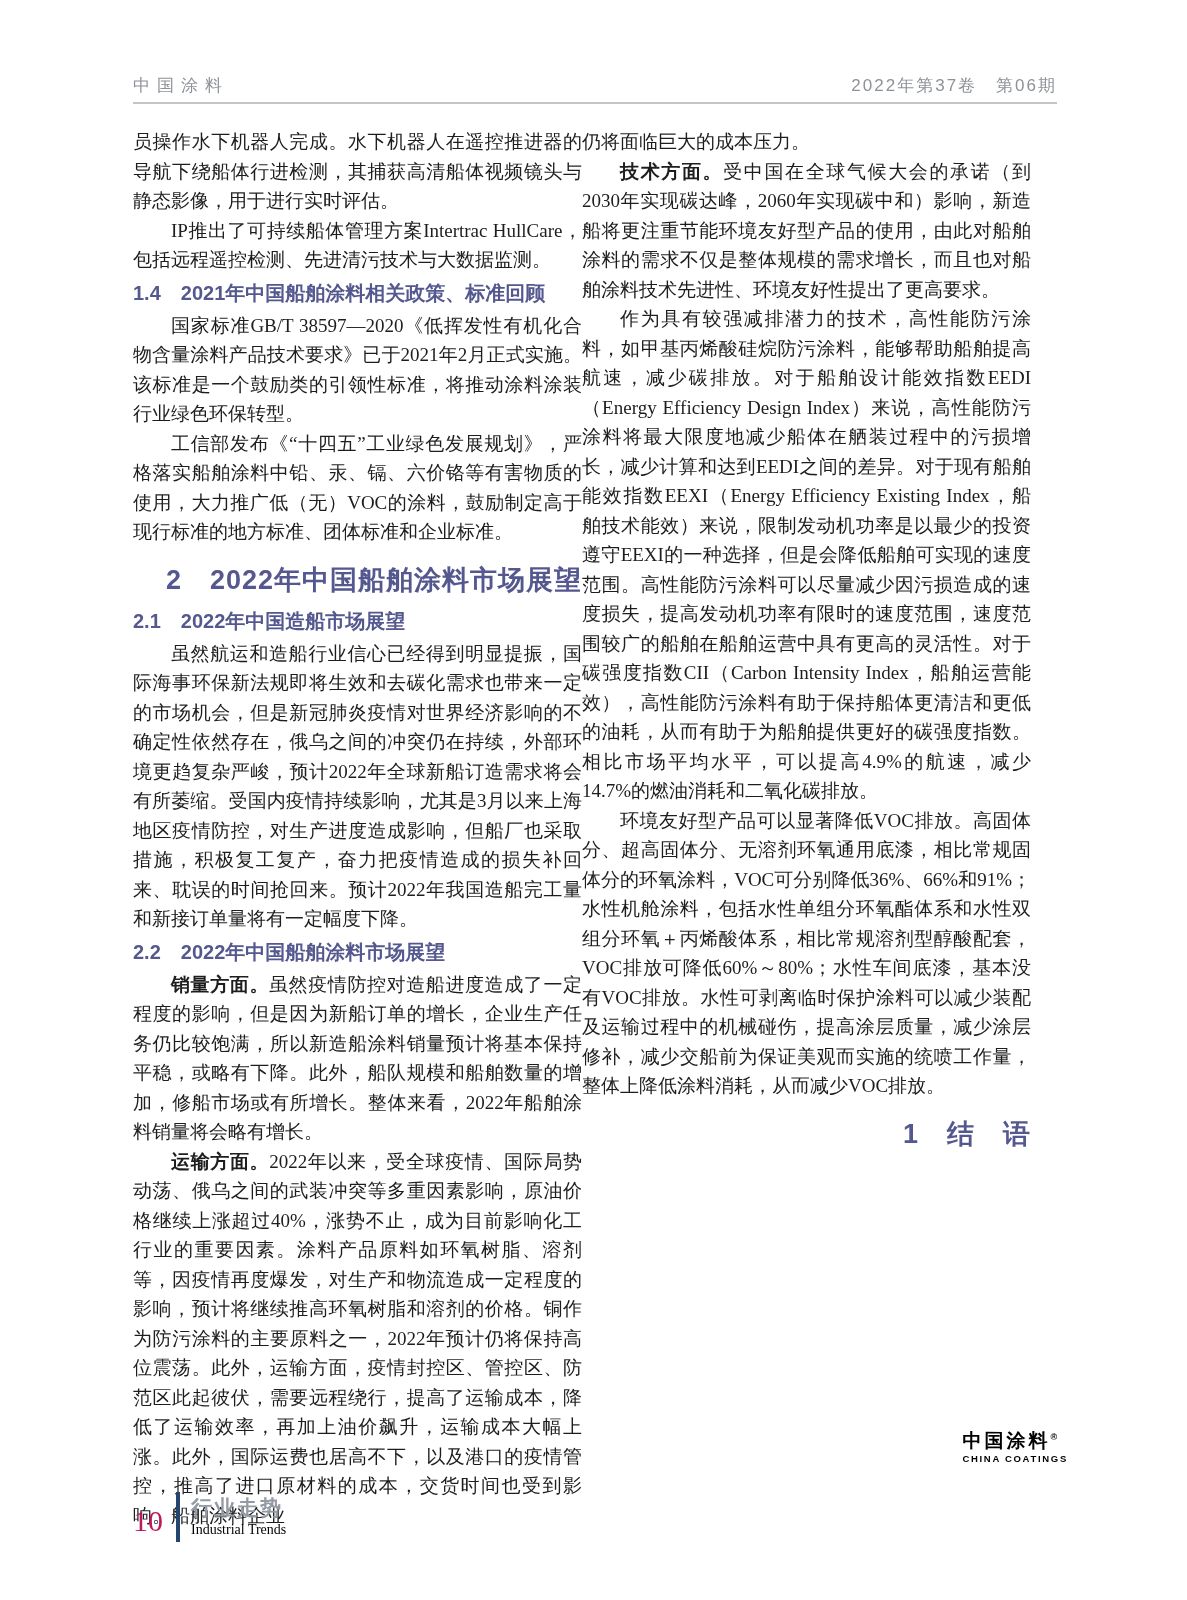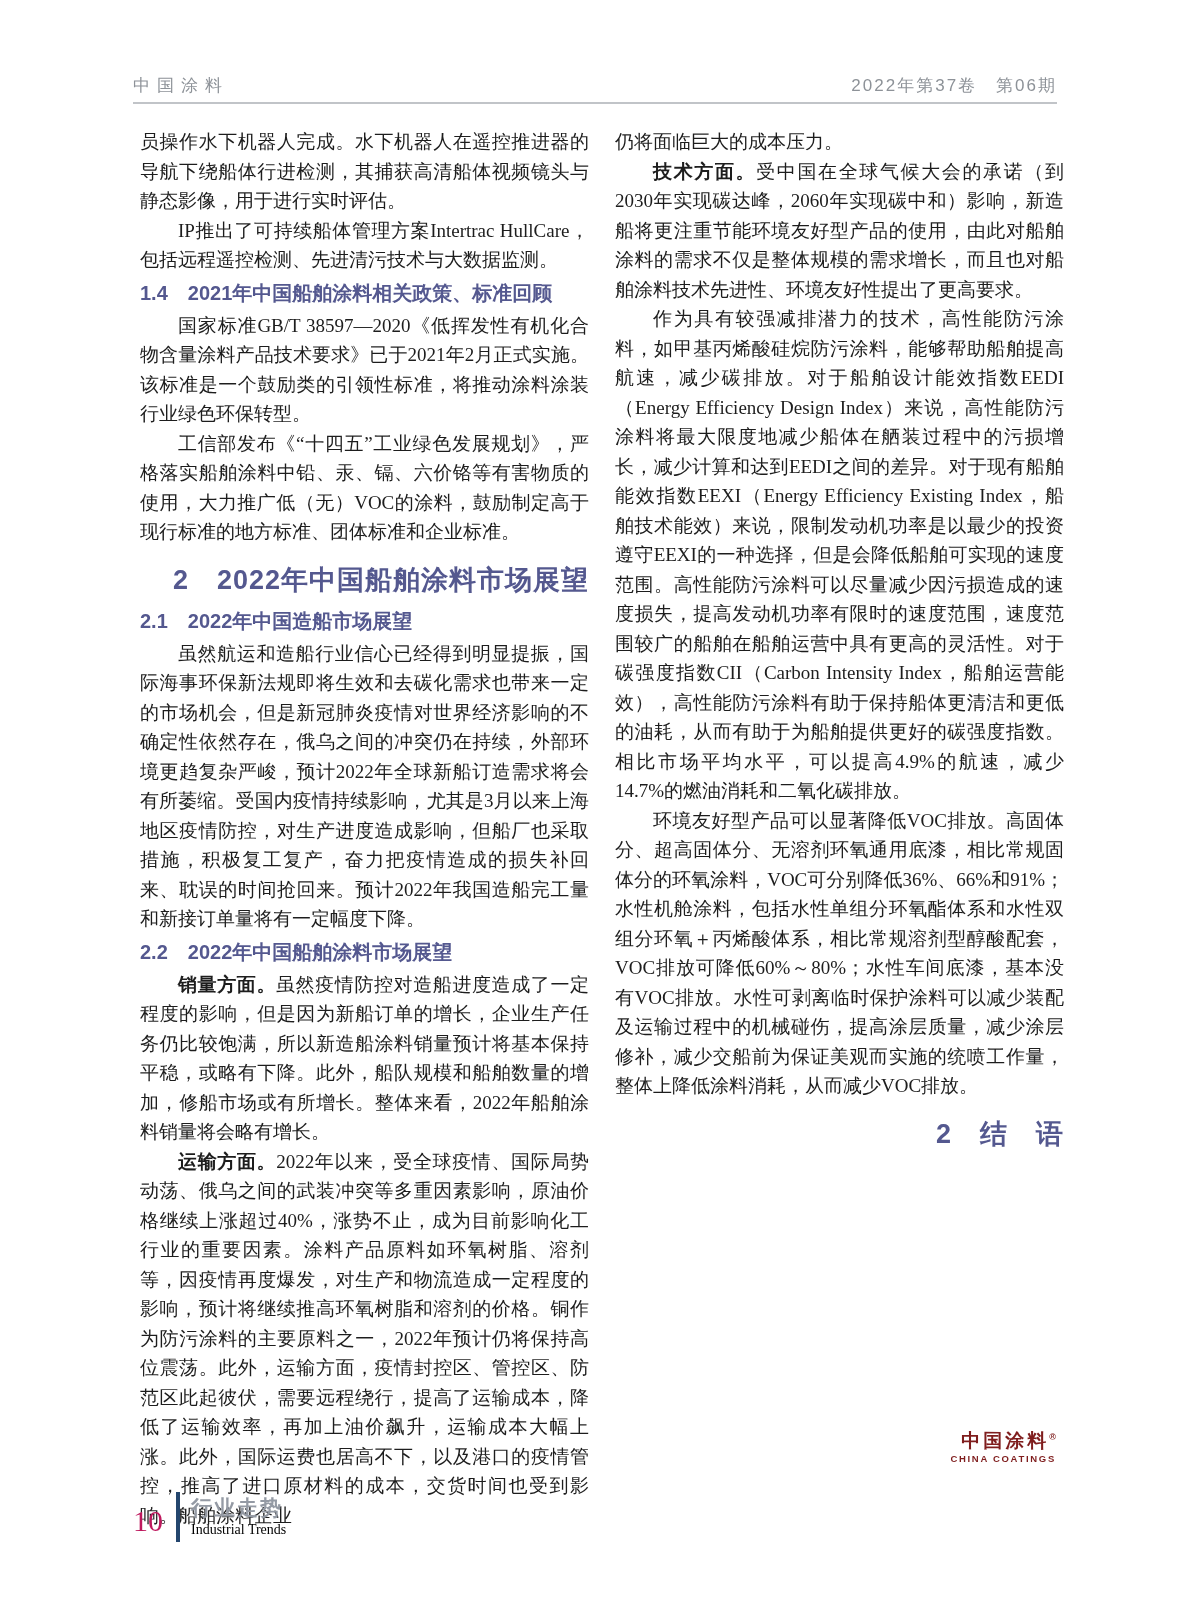--- a/index.html
+++ b/index.html
@@ -12,22 +12,22 @@
   .page-header {
     position:absolute; left:133px; top:74px; width:924px;
     display:flex; justify-content:space-between; align-items:flex-end;
     font-family:"Liberation Sans","DejaVu Sans",sans-serif; color:#8d9298;
   }
   .journal-name { font-size:17px; letter-spacing:7px; }
   .issue-info   { font-size:17px; letter-spacing:2px; }
   .header-rule  { position:absolute; left:133px; top:102px; width:924px; height:2px; background:#c1c4c8; }
   
   .columns {
-    position:absolute; left:140px; top:127px; width:924px;
-    display:flex; gap:26px;
+    position:absolute; left:133px; top:127px; width:924px;
+    display:flex; 
   }
   .col {
     width:449px; font-size:19px; line-height:29.5px;
     text-align:justify; color:#1d1d1d;
   }
   .col p { margin:0; }
   .indent { text-indent:2em; }
   .cont   { text-indent:0; }
   .lead   { font-family:"Liberation Sans","DejaVu Sans",sans-serif; font-weight:700; }
   .main-heading {
@@ -35,22 +35,22 @@
     font-size:27px; font-weight:700; color:#54588f;
     margin:16px 0 9px; letter-spacing:1px; line-height:34px; text-align:right;
   }
   .sub-heading {
     font-family:"Liberation Sans","DejaVu Sans",sans-serif;
     font-size:20px; font-weight:700; color:#54588f;
     margin:3px 0 3px; line-height:30px; text-align:left;
   }
   
   .brand-logo {
-    position:absolute; right:131px; top:1426px; text-align:right;
-    color:#7f1d1d; font-family:"Liberation Sans","DejaVu Sans",sans-serif;
+    position:absolute; right:119px; top:1426px; text-align:left;
+    color:#000000; font-family:"Liberation Sans","DejaVu Sans",sans-serif;
   }
   .logo-cn-row { font-size:19px; font-weight:700; letter-spacing:3px; line-height:22px; }
   .logo-cn-row sup { font-size:9px; letter-spacing:0; }
   .logo-en { font-size:9.5px; font-weight:700; letter-spacing:1.7px; margin-top:1px; }
   
   .page-footer { position:absolute; left:133px; top:1490px; display:flex; align-items:stretch; height:54px; }
   .page-number {
     font-family:"Liberation Serif","DejaVu Serif",serif;
     font-size:30px; color:#be185d; align-self:flex-end;
     margin-right:13px; padding-bottom:6px;
@@ -91,21 +91,21 @@
       <h3 class="sub-heading">2.2　2022年中国船舶涂料市场展望</h3>
       <p class="indent"><strong class="lead">销量方面。</strong><span>虽然疫情防控对造船进度造成了一定程度的影响，但是因为新船订单的增长，企业生产任务仍比较饱满，所以新造船涂料销量预计将基本保持平稳，或略有下降。此外，船队规模和船舶数量的增加，修船市场或有所增长。整体来看，2022年船舶涂料销量将会略有增长。</span></p>
       <p class="indent"><strong class="lead">运输方面。</strong><span>2022年以来，受全球疫情、国际局势动荡、俄乌之间的武装冲突等多重因素影响，原油价格继续上涨超过40%，涨势不止，成为目前影响化工行业的重要因素。涂料产品原料如环氧树脂、溶剂等，因疫情再度爆发，对生产和物流造成一定程度的影响，预计将继续推高环氧树脂和溶剂的价格。铜作为防污涂料的主要原料之一，2022年预计仍将保持高位震荡。此外，运输方面，疫情封控区、管控区、防范区此起彼伏，需要远程绕行，提高了运输成本，降低了运输效率，再加上油价飙升，运输成本大幅上涨。此外，国际运费也居高不下，以及港口的疫情管控，推高了进口原材料的成本，交货时间也受到影响。船舶涂料企业</span></p>
     </section>
 
     <section class="col">
       <p class="cont">仍将面临巨大的成本压力。</p>
       <p class="indent"><strong class="lead">技术方面。</strong><span>受中国在全球气候大会的承诺（到2030年实现碳达峰，2060年实现碳中和）影响，新造船将更注重节能环境友好型产品的使用，由此对船舶涂料的需求不仅是整体规模的需求增长，而且也对船舶涂料技术先进性、环境友好性提出了更高要求。</span></p>
       <p class="indent">作为具有较强减排潜力的技术，高性能防污涂料，如甲基丙烯酸硅烷防污涂料，能够帮助船舶提高航速，减少碳排放。对于船舶设计能效指数EEDI（Energy Efficiency Design Index）来说，高性能防污涂料将最大限度地减少船体在舾装过程中的污损增长，减少计算和达到EEDI之间的差异。对于现有船舶能效指数EEXI（Energy Efficiency Existing Index，船舶技术能效）来说，限制发动机功率是以最少的投资遵守EEXI的一种选择，但是会降低船舶可实现的速度范围。高性能防污涂料可以尽量减少因污损造成的速度损失，提高发动机功率有限时的速度范围，速度范围较广的船舶在船舶运营中具有更高的灵活性。对于碳强度指数CII（Carbon Intensity Index，船舶运营能效），高性能防污涂料有助于保持船体更清洁和更低的油耗，从而有助于为船舶提供更好的碳强度指数。相比市场平均水平，可以提高4.9%的航速，减少14.7%的燃油消耗和二氧化碳排放。</p>
       <p class="indent">环境友好型产品可以显著降低VOC排放。高固体分、超高固体分、无溶剂环氧通用底漆，相比常规固体分的环氧涂料，VOC可分别降低36%、66%和91%；水性机舱涂料，包括水性单组分环氧酯体系和水性双组分环氧＋丙烯酸体系，相比常规溶剂型醇酸配套，VOC排放可降低60%～80%；水性车间底漆，基本没有VOC排放。水性可剥离临时保护涂料可以减少装配及运输过程中的机械碰伤，提高涂层质量，减少涂层修补，减少交船前为保证美观而实施的统喷工作量，整体上降低涂料消耗，从而减少VOC排放。</p>
-      <h2 class="main-heading">2　结　语</h2>
+      <h2 class="main-heading">1　结　语</h2>
     </section>
 
   </main>
 
   <div class="brand-logo">
     <div class="logo-cn-row"><span>中国涂料</span><sup>®</sup></div>
     <div class="logo-en">CHINA COATINGS</div>
   </div>
 
   <footer class="page-footer">

